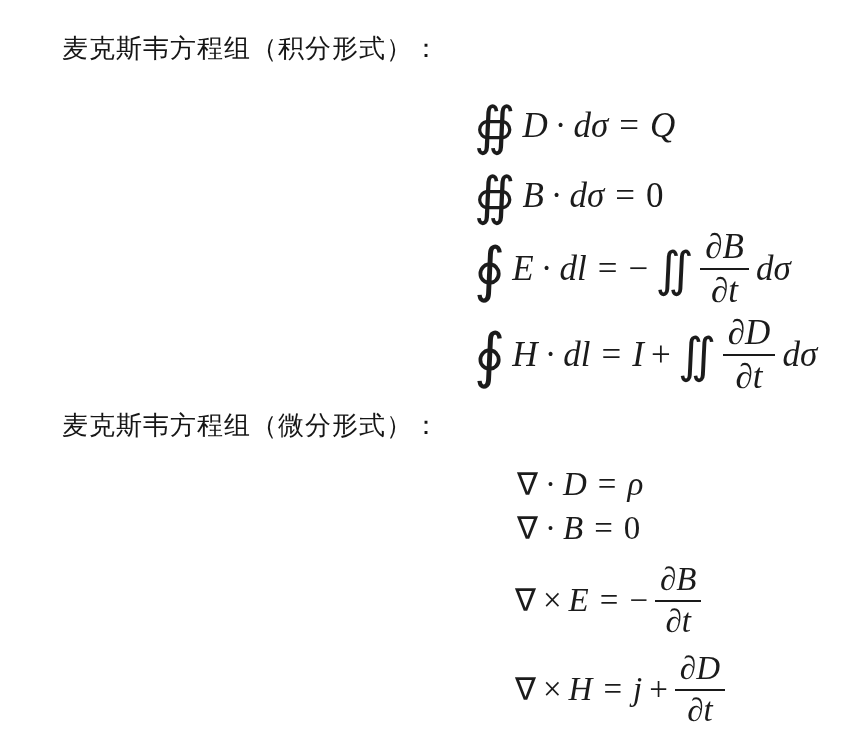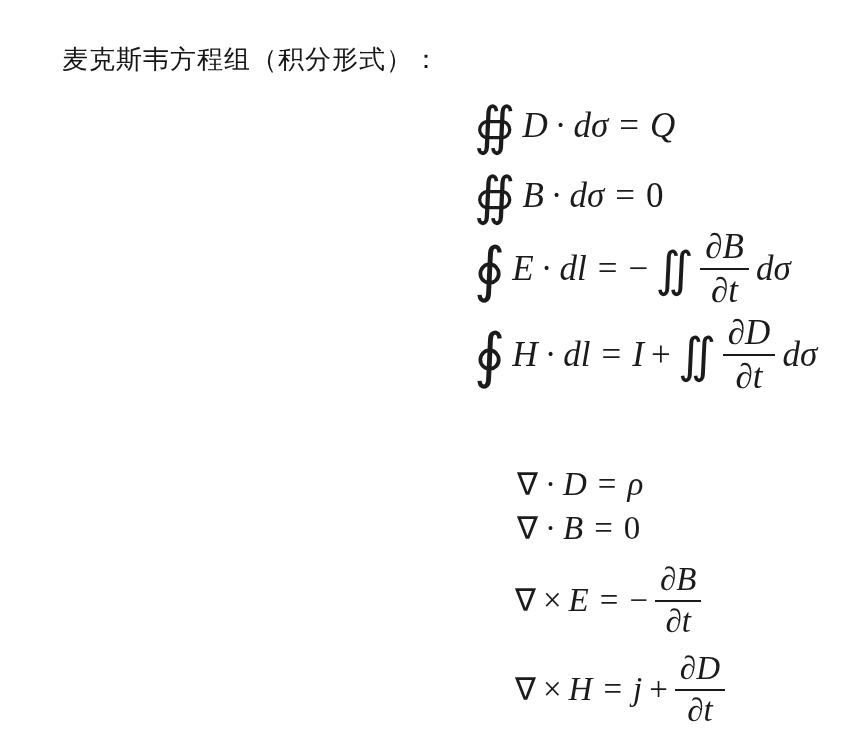--- a/index.html
+++ b/index.html
@@ -6,21 +6,21 @@
   .page {
     position:relative; width:857px; height:744px;
     background:#ffffff; color:#1a1a1a; overflow:hidden;
     font-family:"Liberation Serif","DejaVu Serif",serif;
   }
   .heading {
     position:absolute; left:62px;
     font-size:26px; line-height:1.2; letter-spacing:1px;
     color:#161616; white-space:nowrap;
   }
-  .h1 { top:33px;margin-top:11px; }
+  .h1 { top:33px; }
   .h2 { top:410px; }
 
   .eq {
     position:absolute; display:flex; align-items:center;
     gap:7px; white-space:nowrap; color:#1b1b1b;
     font-family:"Liberation Serif","DejaVu Serif",serif;
   }
   .int-size { font-size:35px; }
   .diff-size { font-size:33px; }
 
@@ -103,20 +103,21 @@
     <span class="v">I</span>
     <span class="o">+</span>
     <span class="bigop iint">∬</span>
     <span class="frac">
       <span class="num v">∂D</span>
       <span class="den v">∂t</span>
     </span>
     <span class="v">dσ</span>
   </div>
 
+  <div class="heading h2">麦克斯韦方程组（微分形式）：</div>
 
   <div class="eq diff-size eq-d1">
     <span class="bigop nabla">∇</span>
     <span class="o">·</span>
     <span class="v">D</span>
     <span class="o rel">=</span>
     <span class="v">ρ</span>
   </div>
 
   <div class="eq diff-size eq-d2">

